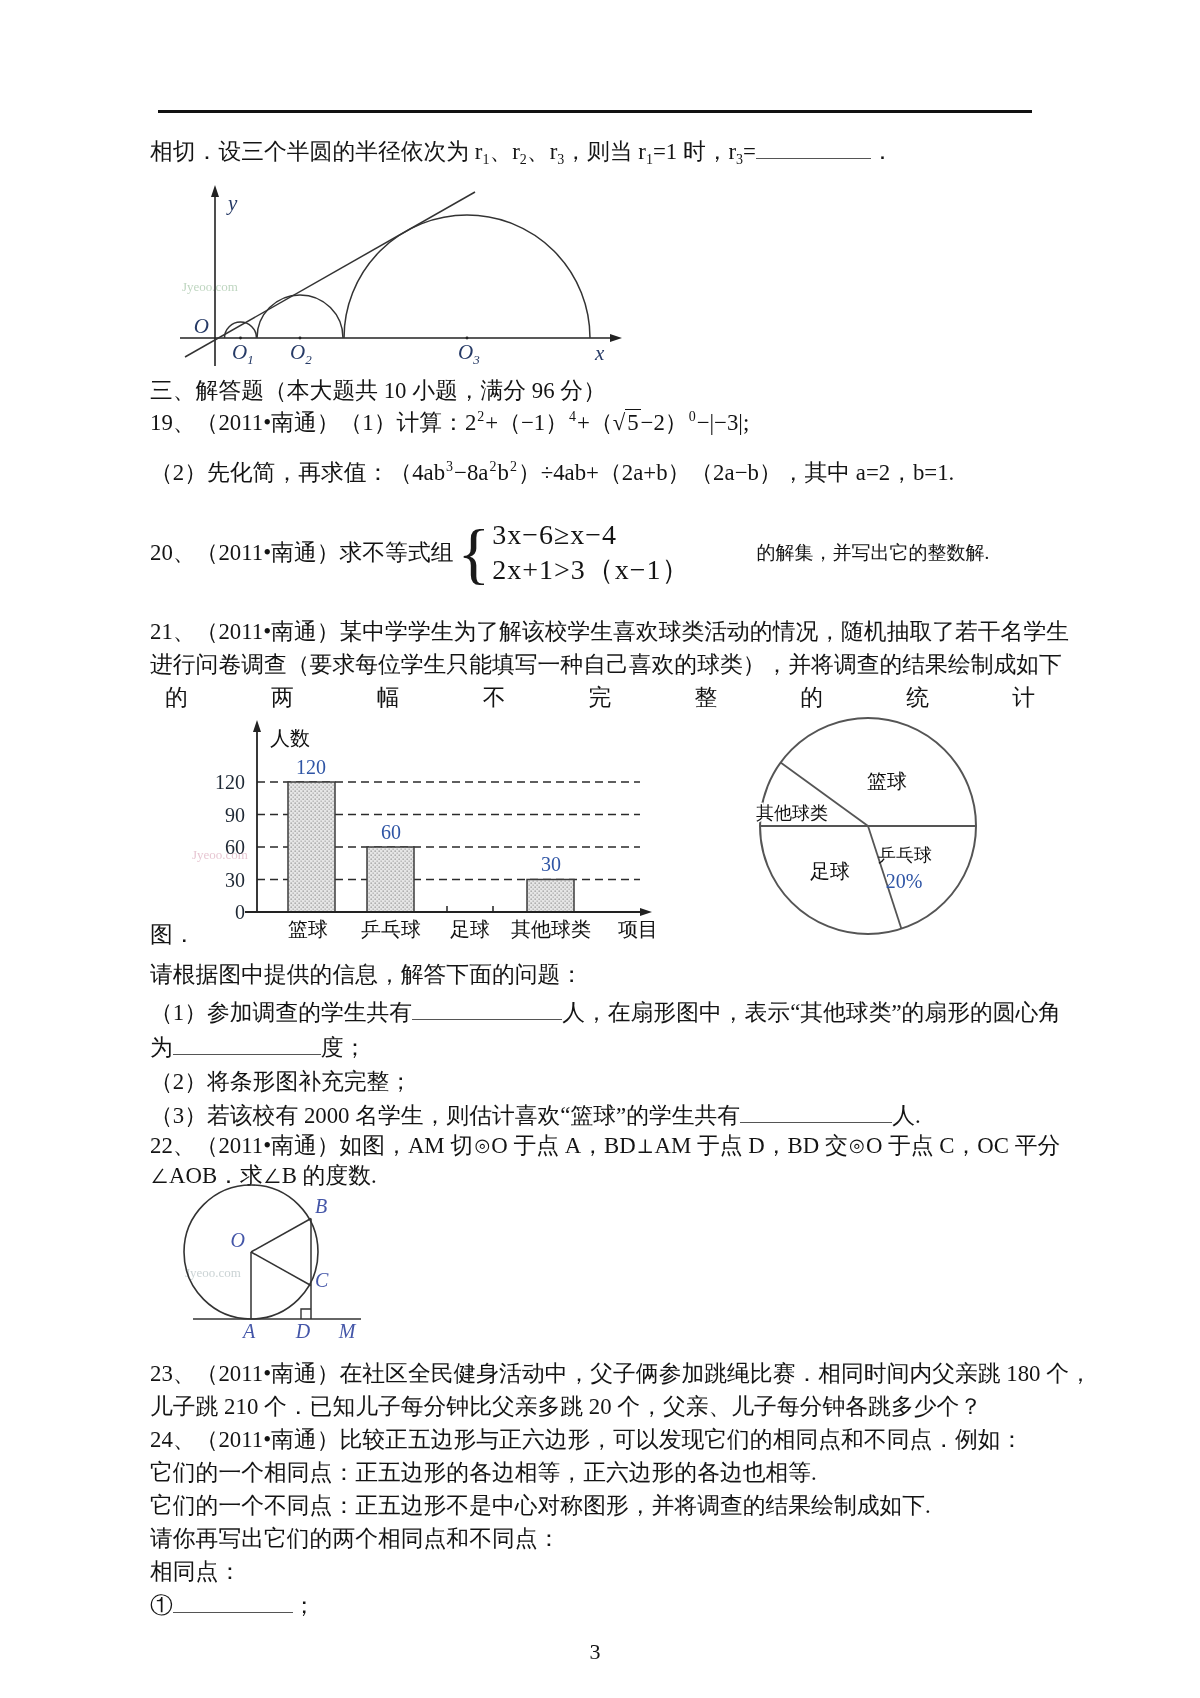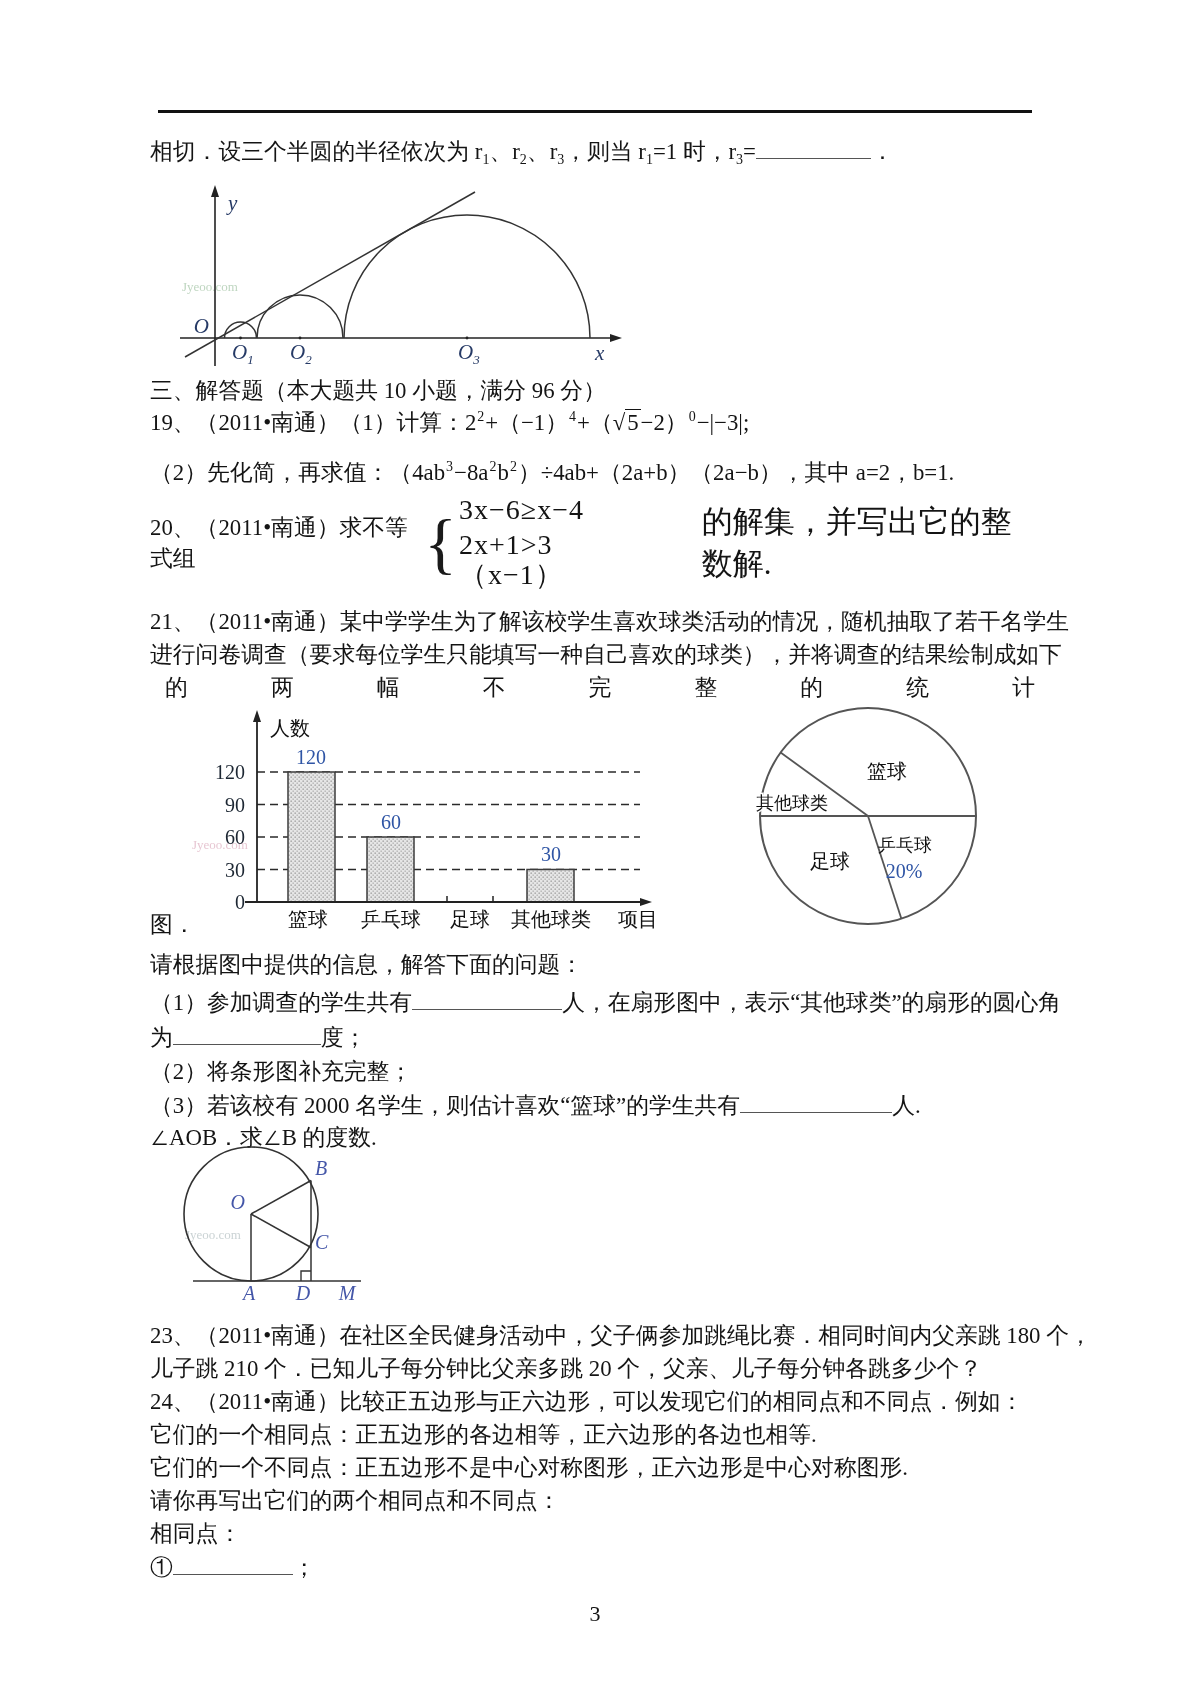--- a/index.html
+++ b/index.html
@@ -6,21 +6,21 @@
   body{width:1200px;height:1698px;position:relative;overflow:hidden;
        font-family:"Liberation Serif","DejaVu Serif",serif;color:#141414;}
   .page{position:absolute;inset:0;padding:0 160px 0 150px;box-sizing:border-box;}
   .rule{height:3px;background:#111;margin:110px 0 0 8px;width:874px;}
   p{margin:0;font-size:22.8px;line-height:33px;white-space:nowrap;font-family:Liberation Serif, serif;}
   .lh30{line-height:30px;} .lh34{line-height:34px;} .lh35{line-height:35px;}
   .sb{font-size:14px;position:relative;top:5px;}
   .sup{font-size:14px;position:relative;top:-9px;margin:0 1px;}
   .rad .v{border-top:1.6px solid #141414;padding:0 2px;}
   .bl{display:inline-block;border-bottom:1.6px solid #555;height:1.05em;vertical-align:baseline;}
-  .p20row{display:flex;align-items:center;height:76px;margin-top:12px;}
+  .p20row{display:flex;align-items:center;height:76px;margin-top:22px;}
   .brace{font-size:68px;font-weight:300;line-height:1;margin:0 2px 0 4px;color:#1a1a1a;}
   .ineqstack{display:flex;flex-direction:column;gap:5px;}
   .ineq{font-size:28px;line-height:30px;letter-spacing:1px;}
   .p20tail{margin-left:66px;}
   .just{display:flex;justify-content:space-between;width:870px;margin-left:15px;
         font-size:22.8px;line-height:33px;}
   .charts{display:flex;height:232px;margin-top:0;}
   .barsvg{width:480px;height:232px;margin-left:40px;}
   .piesvg{width:224px;height:224px;margin-left:86px;}
   .figcap{margin-top:-26px;}
@@ -74,21 +74,21 @@
 
   <p class="mt3 lh34"><span>（2）先化简，再求值：（4ab</span><span class="sup">3</span><span>−8a</span><span class="sup">2</span><span>b</span><span class="sup">2</span><span>）÷4ab+（2a+b）（2a−b），其中 a=2，b=1.</span></p>
 
   <div class="p20row">
     <span style="font-size:22.8px">20、（2011•南通）求不等式组</span>
     <span class="brace">{</span>
     <span class="ineqstack">
       <span class="ineq">3x−6≥x−4</span>
       <span class="ineq">2x+1&gt;3（x−1）</span>
     </span>
-    <span class="p20tail" style="font-size:31px">的解集，并写出它的整数解.</span>
+    <span class="p20tail" style="font-size:19px">的解集，并写出它的整数解.</span>
   </div>
 
   <p class="mt7">21、（2011•南通）某中学学生为了解该校学生喜欢球类活动的情况，随机抽取了若干名学生</p>
   <p>进行问卷调查（要求每位学生只能填写一种自己喜欢的球类），并将调查的结果绘制成如下</p>
   <div class="just">
     <span>的</span>
       <span>两</span>
       <span>幅</span>
       <span>不</span>
       <span>完</span>
@@ -151,20 +151,21 @@
     </svg>
   </div>
 
   <p class="figcap lh30">图．</p>
   <p class="mt8">请根据图中提供的信息，解答下面的问题：</p>
   <p class="mt4 lh35"><span>（1）参加调查的学生共有</span><span class="bl" style="width:150px"></span><span>人，在扇形图中，表示“其他球类”的扇形的圆心角</span></p>
   <p class="lh35"><span>为</span><span class="bl" style="width:148px"></span><span>度；</span></p>
   <p>（2）将条形图补充完整；</p>
   <p class="lh35"><span>（3）若该校有 2000 名学生，则估计喜欢“篮球”的学生共有</span><span class="bl" style="width:152px"></span><span>人.</span></p>
 
+  <p class="lh30" style="margin-top:-2px">22、（2011•南通）如图，AM 切⊙O 于点 A，BD⊥AM 于点 D，BD 交⊙O 于点 C，OC 平分</p>
   <p class="lh30">∠AOB．求∠B 的度数.</p>
 
   <svg class="fig22" viewBox="0 0 210 168">
     <text class="wmark" x="20" y="96" fill="#b9c4c6">Jyeoo.com</text>
     <circle cx="86" cy="71" r="67" fill="none" stroke="#333" stroke-width="1.6"></circle>
     <line x1="28" y1="138" x2="196" y2="138" stroke="#333" stroke-width="1.6"></line>
     <line x1="146" y1="37.5" x2="146" y2="138" stroke="#333" stroke-width="1.5"></line>
     <line x1="86" y1="71" x2="146" y2="37.5" stroke="#333" stroke-width="1.5"></line>
     <line x1="86" y1="71" x2="146" y2="104.5" stroke="#333" stroke-width="1.5"></line>
     <line x1="86" y1="71" x2="86" y2="138" stroke="#333" stroke-width="1.5"></line>
@@ -174,19 +175,19 @@
     <text class="blet" x="150" y="106">C</text>
     <text class="blet" x="84" y="157" text-anchor="middle">A</text>
     <text class="blet" x="138" y="157" text-anchor="middle">D</text>
     <text class="blet" x="182" y="157" text-anchor="middle">M</text>
   </svg>
 
   <p class="mt8">23、（2011•南通）在社区全民健身活动中，父子俩参加跳绳比赛．相同时间内父亲跳 180 个，</p>
   <p>儿子跳 210 个．已知儿子每分钟比父亲多跳 20 个，父亲、儿子每分钟各跳多少个？</p>
   <p>24、（2011•南通）比较正五边形与正六边形，可以发现它们的相同点和不同点．例如：</p>
   <p>它们的一个相同点：正五边形的各边相等，正六边形的各边也相等.</p>
-  <p>它们的一个不同点：正五边形不是中心对称图形，正六边形是中心对称图形.</p>
+  <p>它们的一个不同点：正五边形不是中心对称图形，并将调查的结果绘制成如下.</p>
   <p>请你再写出它们的两个相同点和不同点：</p>
   <p>相同点：</p>
   <p class="lh35"><span>①</span><span class="bl" style="width:120px"></span><span>；</span></p>
 
   <p class="pageno">3</p>
 </div>
 
 </body></html>

